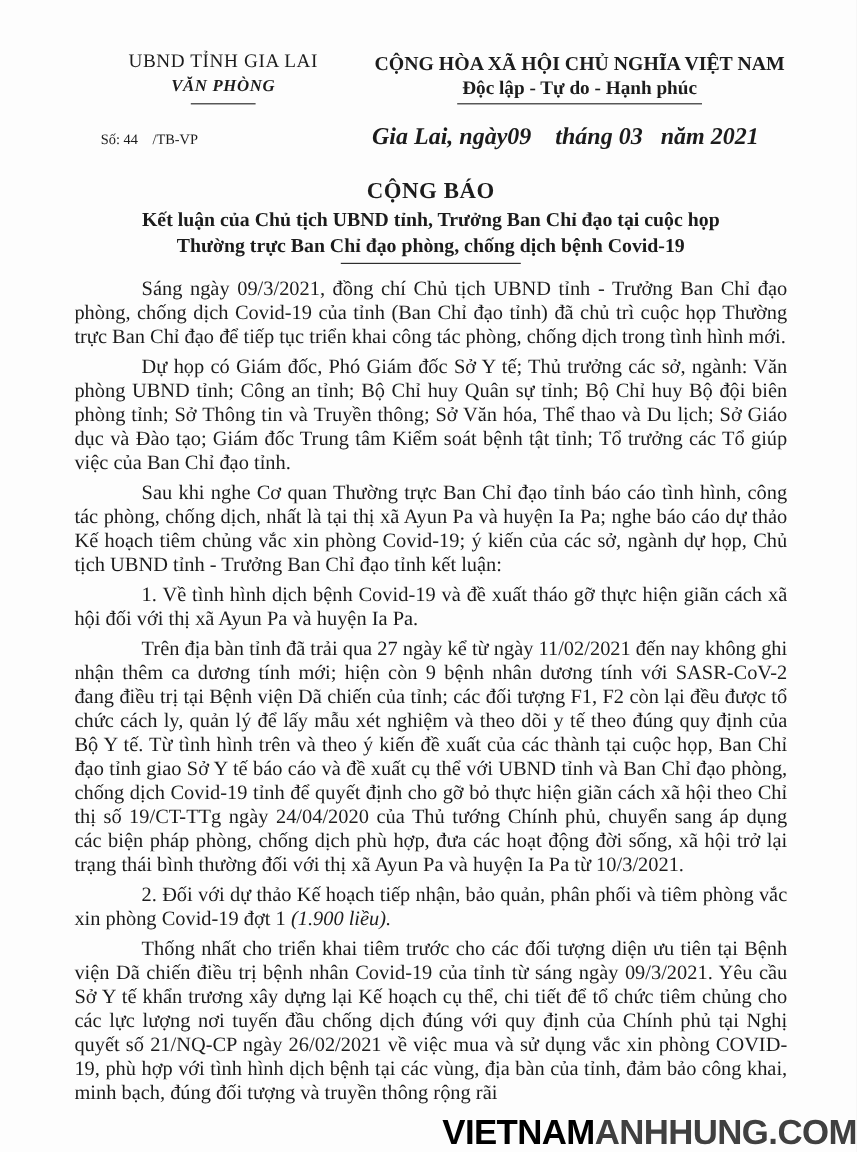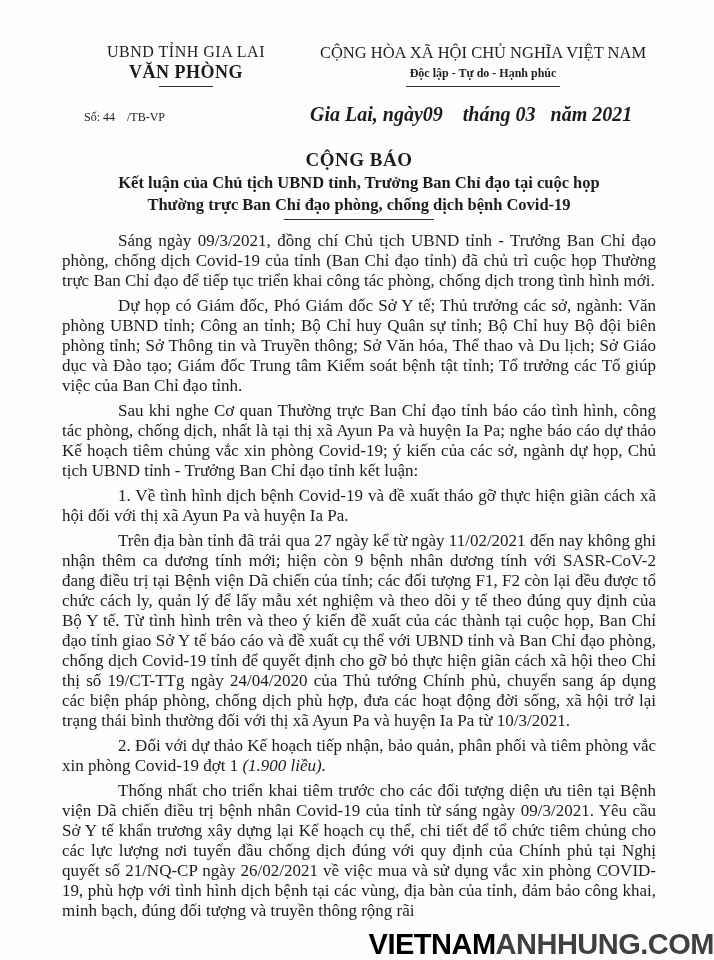--- a/index.html
+++ b/index.html
@@ -32,40 +32,41 @@
   .header-right {
     flex: 1 1 auto;
     text-align: center;
   }
   .org-top {
     font-size: 16px;
     line-height: 20px;
     letter-spacing: 0.5px;
   }
   .org-bottom {
-    font-size: 18px;
+    font-size: 14px;
     line-height: 21px;
     font-weight: 700;
     letter-spacing: 0.5px;
+    font-style: italic;
   }
   .rule {
     border-top: 1.6px solid #2e2e2e;
   }
   .rule-org {
     width: 54px;
     margin: 3px auto 0 auto;
   }
   .national-1 {
     font-size: 16.5px;
     line-height: 21px;
-    font-weight: 400;
+    font-weight: 700;
   }
   .national-2 {
     display: inline-block;
-    font-size: 12px;
+    font-size: 16px;
     line-height: 21px;
     font-weight: 700;
     border-bottom: 1.6px solid #2e2e2e;
     padding: 0 4px 2px 4px;
   }
   .meta-row {
     display: flex;
     align-items: baseline;
     margin-top: 16px;
   }

